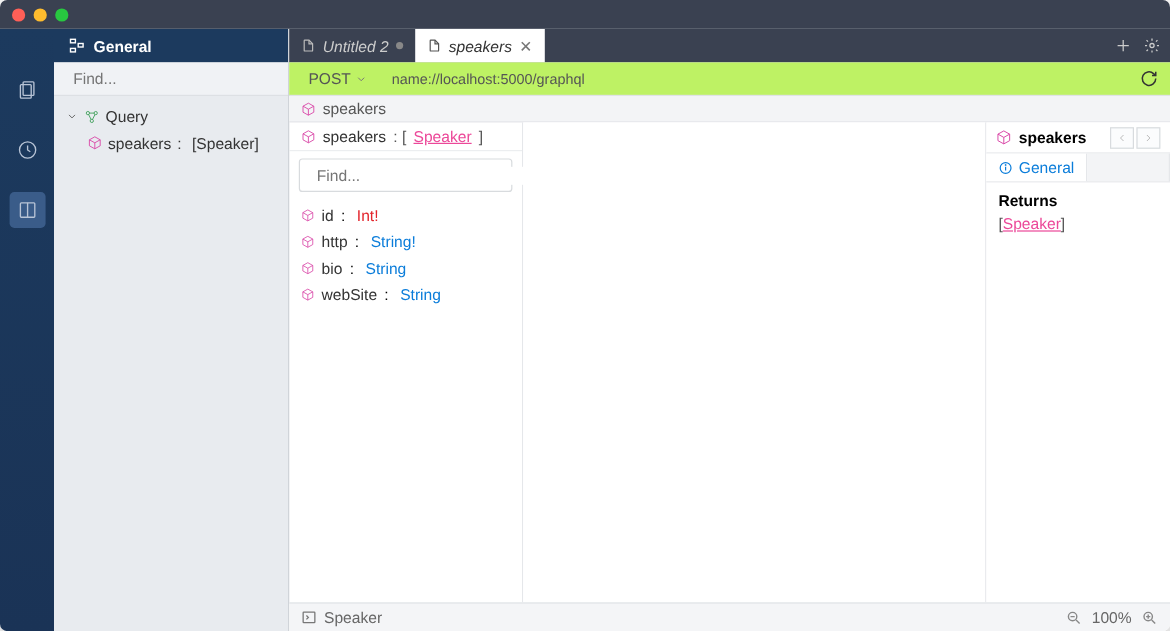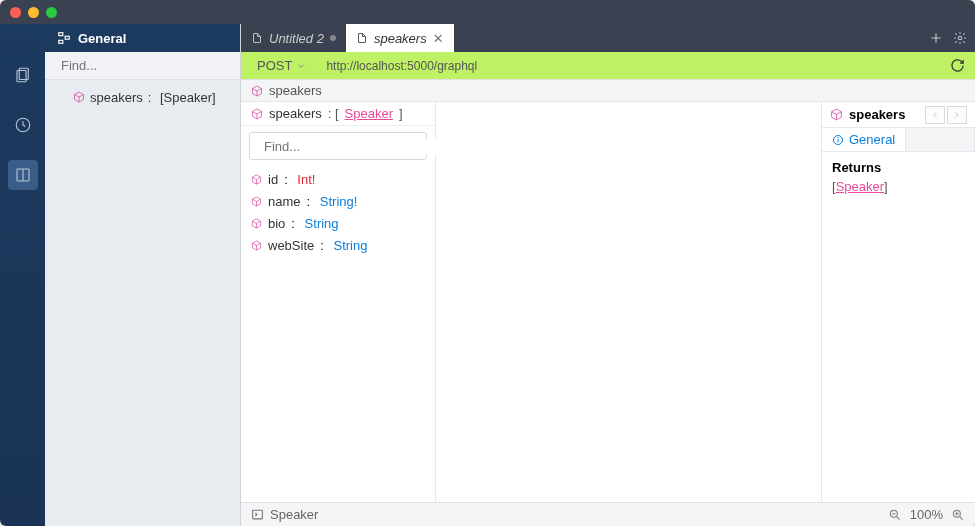--- a/index.html
+++ b/index.html
@@ -116,20 +116,34 @@
       </div>
     </div>
     <div class="findbar">
       <svg width="13" height="13" viewBox="0 0 24 24" stroke="#999" fill="none" stroke-width="2">
             <circle cx="10" cy="10" r="6"></circle>
             <line x1="15" y1="15" x2="20" y2="20"></line>
           </svg>
       <input placeholder="Find..." style="">
     </div>
     <div class="tree">
+      <div class="tree-row">
+        <svg class="chev" viewBox="0 0 24 24" stroke="#666" fill="none" stroke-width="2">
+              <polyline points="6 9 12 15 18 9"></polyline>
+            </svg>
+        <span class="query-icon">
+              <svg width="13" height="13" viewBox="0 0 24 24">
+                <circle cx="6" cy="6" r="2.5"></circle>
+                <circle cx="18" cy="6" r="2.5"></circle>
+                <circle cx="12" cy="18" r="2.5"></circle>
+                <path d="M7 8l4 8M17 8l-4 8M8 6h8"></path>
+              </svg>
+            </span>
+        <span>Query</span>
+      </div>
       <div class="tree-row indent">
         <span class="cube">
               <svg width="12" height="12" viewBox="0 0 24 24">
                 <path d="M12 2l9 5v10l-9 5-9-5V7z"></path>
                 <path d="M12 12l9-5M12 12v10M12 12L3 7"></path>
               </svg>
             </span>
         <span>speakers</span>
             <span style="color:#333">:&nbsp;</span>
             <span>[Speaker]</span>
@@ -168,21 +182,21 @@
       </div>
     </div>
 
     <div class="toolbar">
       <div class="method">
         <span>POST</span>
         <svg width="10" height="10" viewBox="0 0 24 24" stroke="#777" fill="none" stroke-width="2">
               <polyline points="6 9 12 15 18 9"></polyline>
             </svg>
       </div>
-      <span class="url">http://localhost:5000/graphql</span>
+      <span class="url">name://localhost:5000/graphql</span>
       <span class="refresh">
         <svg width="15" height="15" viewBox="0 0 24 24" stroke="#333" fill="none" stroke-width="2">
               <path d="M21 12a9 9 0 1 1-3-6.7L21 8"></path>
               <polyline points="21 3 21 8 16 8"></polyline>
             </svg>
       </span>
     </div>
 
     <div class="crumb">
       <span class="cube">
@@ -227,21 +241,21 @@
                 <span>:&nbsp;</span>
                 <span class="fld-type required">Int!</span>
           </div>
           <div class="field-row">
             <span class="cube">
                   <svg width="11" height="11" viewBox="0 0 24 24">
                     <path d="M12 2l9 5v10l-9 5-9-5V7z"></path>
                     <path d="M12 12l9-5M12 12v10M12 12L3 7"></path>
                   </svg>
                 </span>
-            <span class="fld-name">name</span>
+            <span class="fld-name">http</span>
                 <span>:&nbsp;</span>
                 <span class="fld-type">String!</span>
           </div>
           <div class="field-row">
             <span class="cube">
                   <svg width="11" height="11" viewBox="0 0 24 24">
                     <path d="M12 2l9 5v10l-9 5-9-5V7z"></path>
                     <path d="M12 12l9-5M12 12v10M12 12L3 7"></path>
                   </svg>
                 </span>

